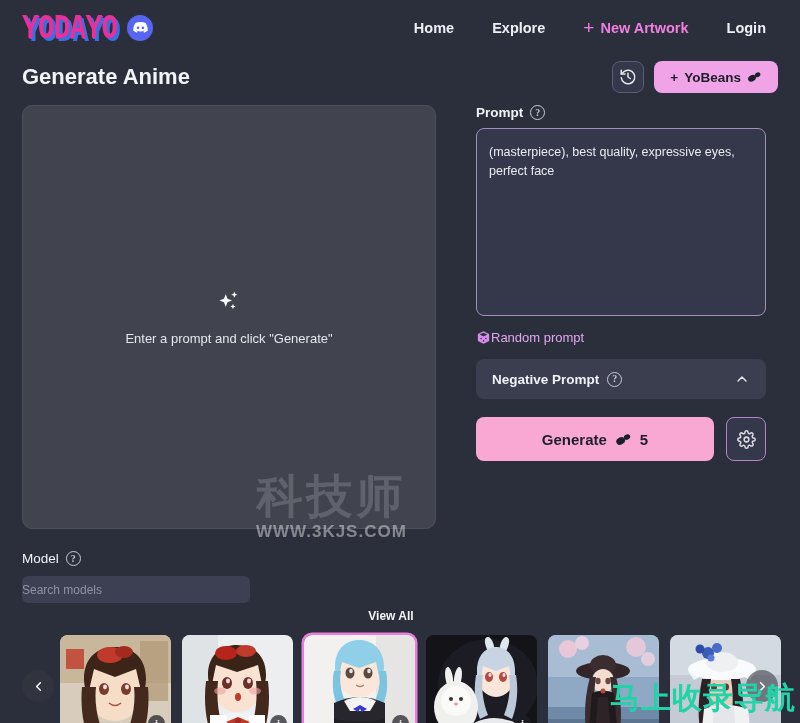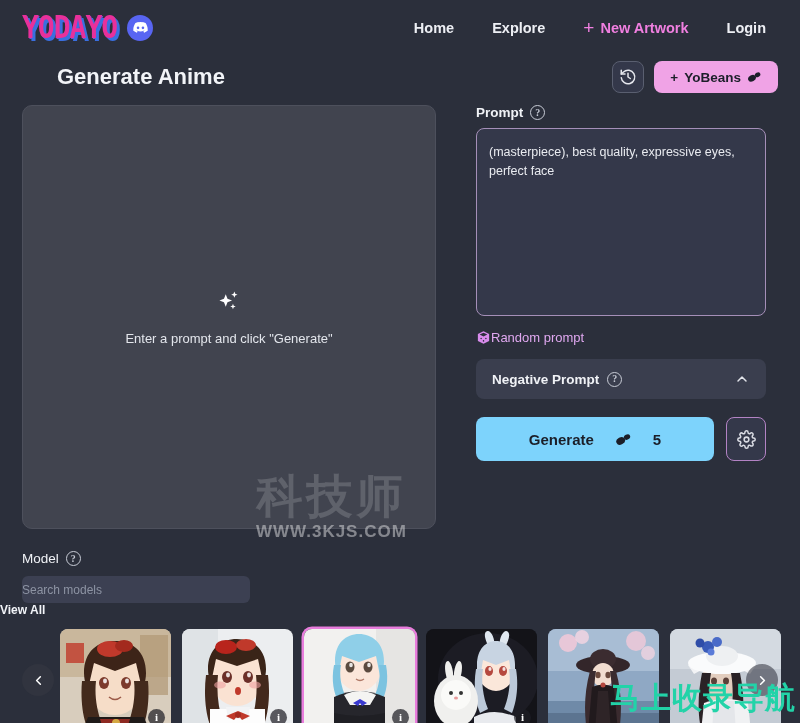--- a/index.html
+++ b/index.html
@@ -84,21 +84,20 @@
   .page-head {
     display: flex;
     align-items: center;
     padding: 6px 22px 12px 22px;
   }
 
   .page-title {
     font-size: 22px;
     font-weight: bold;
     color: #f2f4f8;
-    margin-left: 35px;
   }
 
   .head-actions {
     margin-left: auto;
     display: flex;
     align-items: center;
     gap: 10px;
   }
 
   .icon-btn {
@@ -274,30 +273,30 @@
     align-items: center;
     gap: 12px;
     margin-top: 18px;
     width: 290px;
   }
 
   .generate-btn {
     flex: 1;
     height: 44px;
     border-radius: 8px;
-    background: #7dd3fc;
+    background: #f9a8d4;
     color: #1b1e28;
     font-size: 15px;
     font-weight: bold;
     border: none;
     cursor: pointer;
     display: flex;
     align-items: center;
     justify-content: center;
-    gap: 21px;
+    gap: 8px;
     font-family: "Liberation Sans", sans-serif;
   }
 
   .settings-btn {
     width: 40px;
     height: 44px;
     border-radius: 8px;
     border: 1px solid #b383c4;
     background: #34384a;
     display: flex;
@@ -332,22 +331,23 @@
     font-size: 12px;
     color: #e9ebf0;
     font-family: "Liberation Sans", sans-serif;
     outline: none;
   }
 
   .search-input::placeholder { color: #8d93a3; }
 
   .viewall-row {
     display: flex;
-    justify-content: flex-start;
+    justify-content: center;
     padding-right: 18px;
+    margin-top: 6px;
   }
 
   .view-all {
     font-size: 12px;
     font-weight: bold;
     color: #f2f4f8;
     cursor: pointer;
   }
 
   

